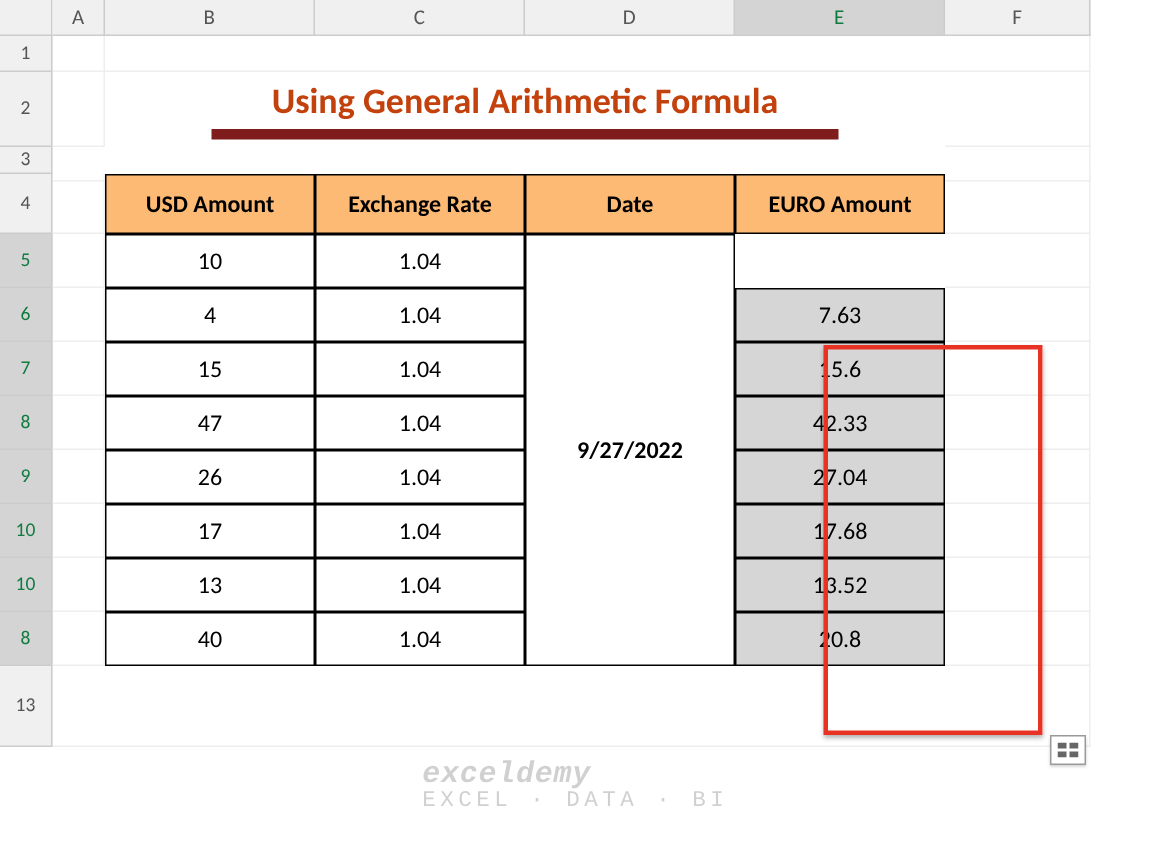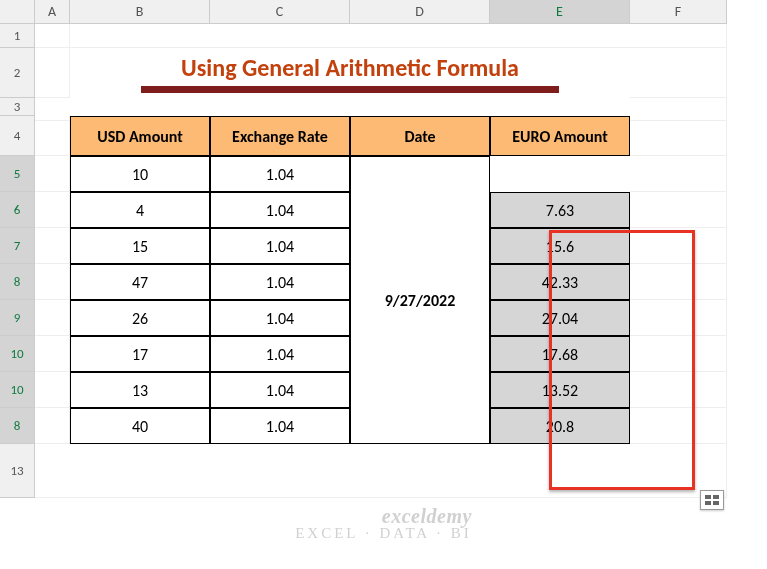--- a/index.html
+++ b/index.html
@@ -103,22 +103,22 @@
     font-size: 11px;
     box-shadow: 0 1px 2px rgba(0,0,0,0.2);
     z-index: 6;
   }
   .watermark {
     position: absolute;
     left: 50%;
     top: 505px;
     transform: translateX(-50%);
     color: rgba(100,100,100,0.3);
-    font-family: Liberation Serif, serif;
-    text-align: right;
+    font-family: Liberation Mono, monospace;
+    text-align: left;
     pointer-events: none;
     z-index: 3;
   }
   .watermark .wm1 { font-size: 20px; font-style: italic; font-weight: bold; letter-spacing: 0.5px; }
   .watermark .wm2 { font-size: 15px; letter-spacing: 3px; margin-top: -3px; }
 </style>
 </head>
 <body>
 
 <div class="sheet">

